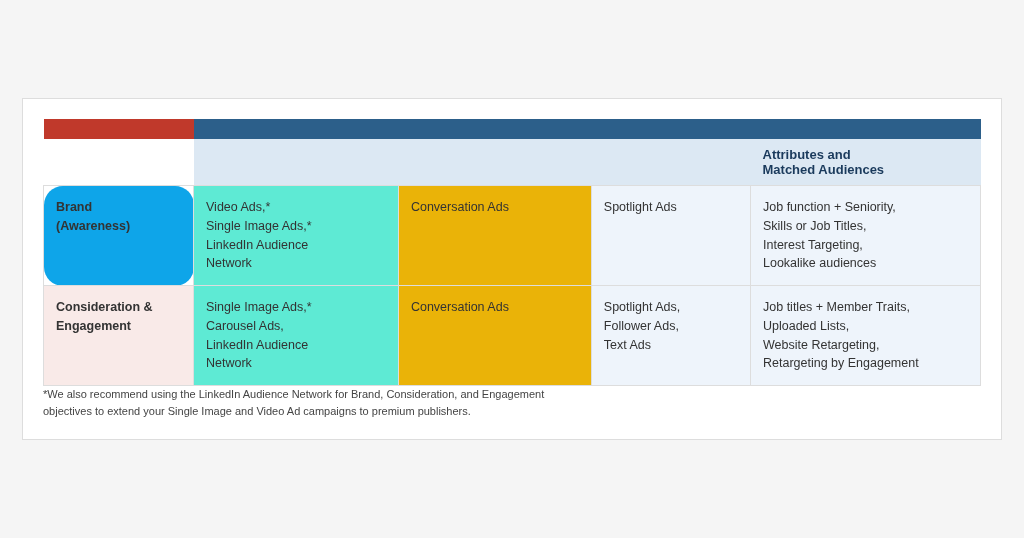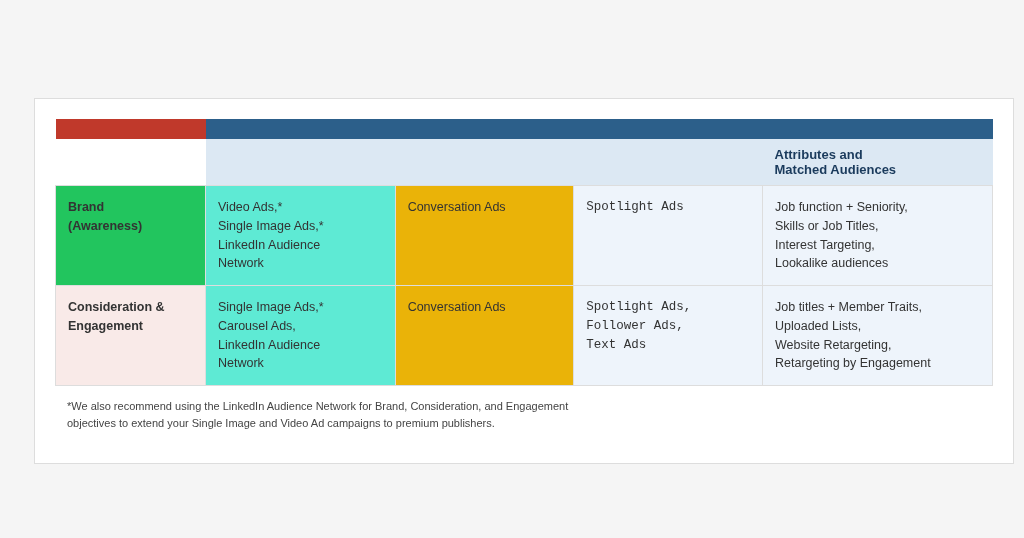--- a/index.html
+++ b/index.html
@@ -1,15 +1,15 @@
 <!DOCTYPE html>
 <html><head>
   <meta charset="utf-8">
   <style>
-    * { box-sizing: border-box; margin: 0; padding: 12px; }
+    * { box-sizing: border-box; margin: 0; padding: 0; }
     body {
       font-family: Arial, sans-serif;
       background: #f5f5f5;
       display: flex;
       justify-content: center;
       align-items: center;
       min-height: 538px;
       width: 1024px;
     }
     .container {
@@ -70,26 +70,26 @@
       vertical-align: top;
       border: 1px solid #ddd;
       font-size: 12.5px;
       color: #333;
       line-height: 1.5;
     }
     .td-objective {
       font-weight: bold;
       font-size: 13px;
     }
-    .obj-brand { color: #c0392b; background: #22c55e; }
+    .obj-brand { color: #c0392b; background: #0ea5e9; border-radius: 19px; }
     .obj-consideration { color: #c0392b; background: #f9eae8; }
     .obj-demand { color: #c0392b; background: #f9eae8; }
     .td-feed { background: #5eead4; }
     .td-messaging { background: #eab308; }
-    .td-rightrail { background: #eef4fb; font-family: Liberation Mono, monospace; }
+    .td-rightrail { background: #eef4fb; }
     .td-attributes { background: #eef4fb; }
     .footnote {
       font-size: 11px;
       color: #444;
       line-height: 1.5;
     }
     .header-row-2 th:first-child {
       background: #ffffff;
     }
   </style>

